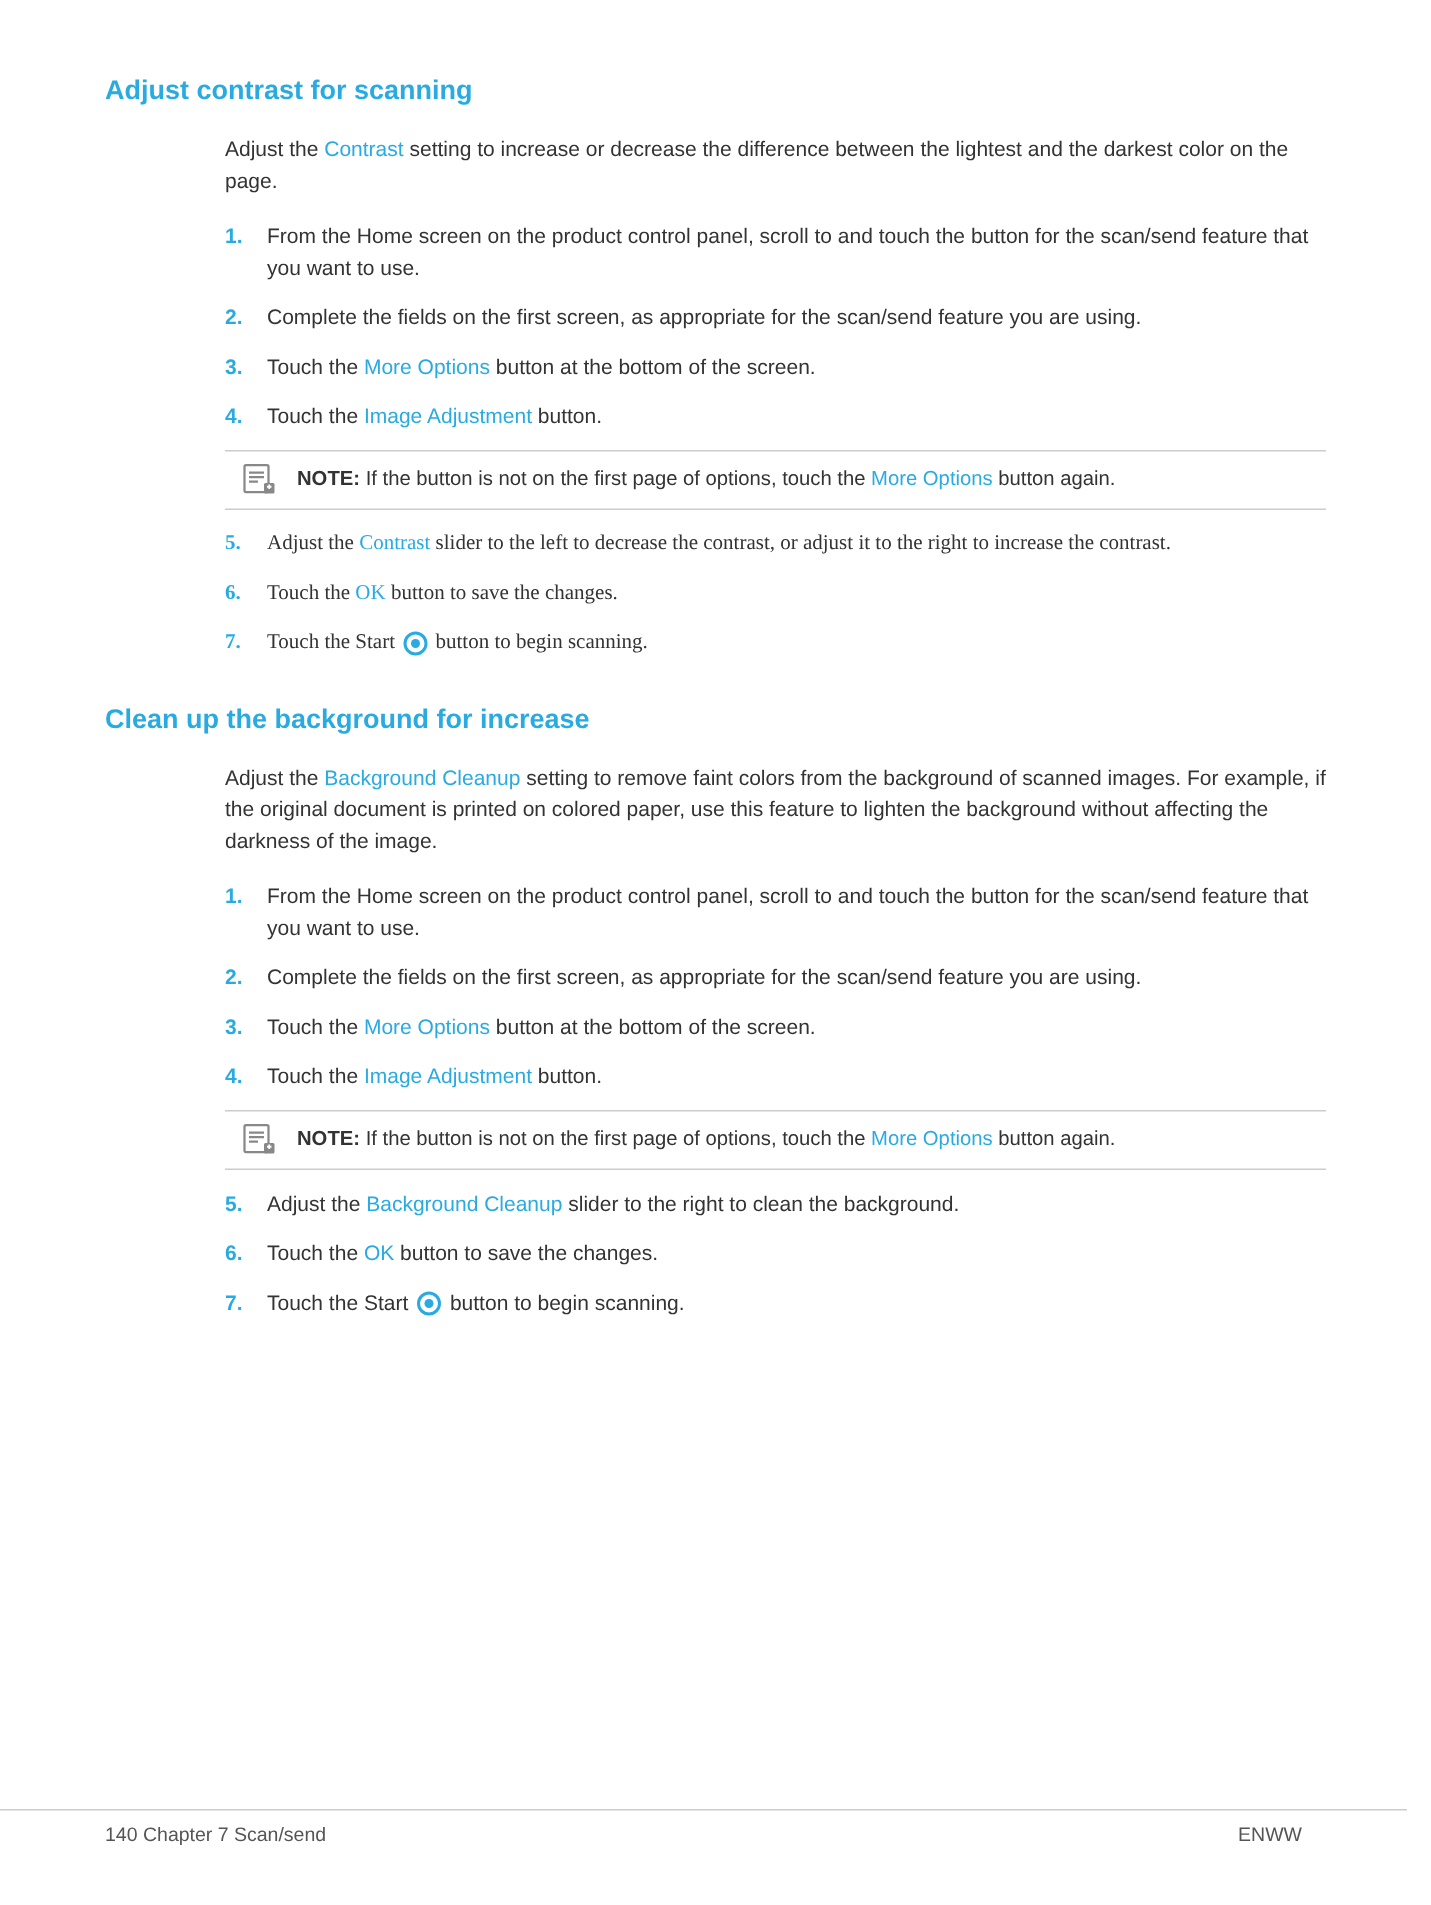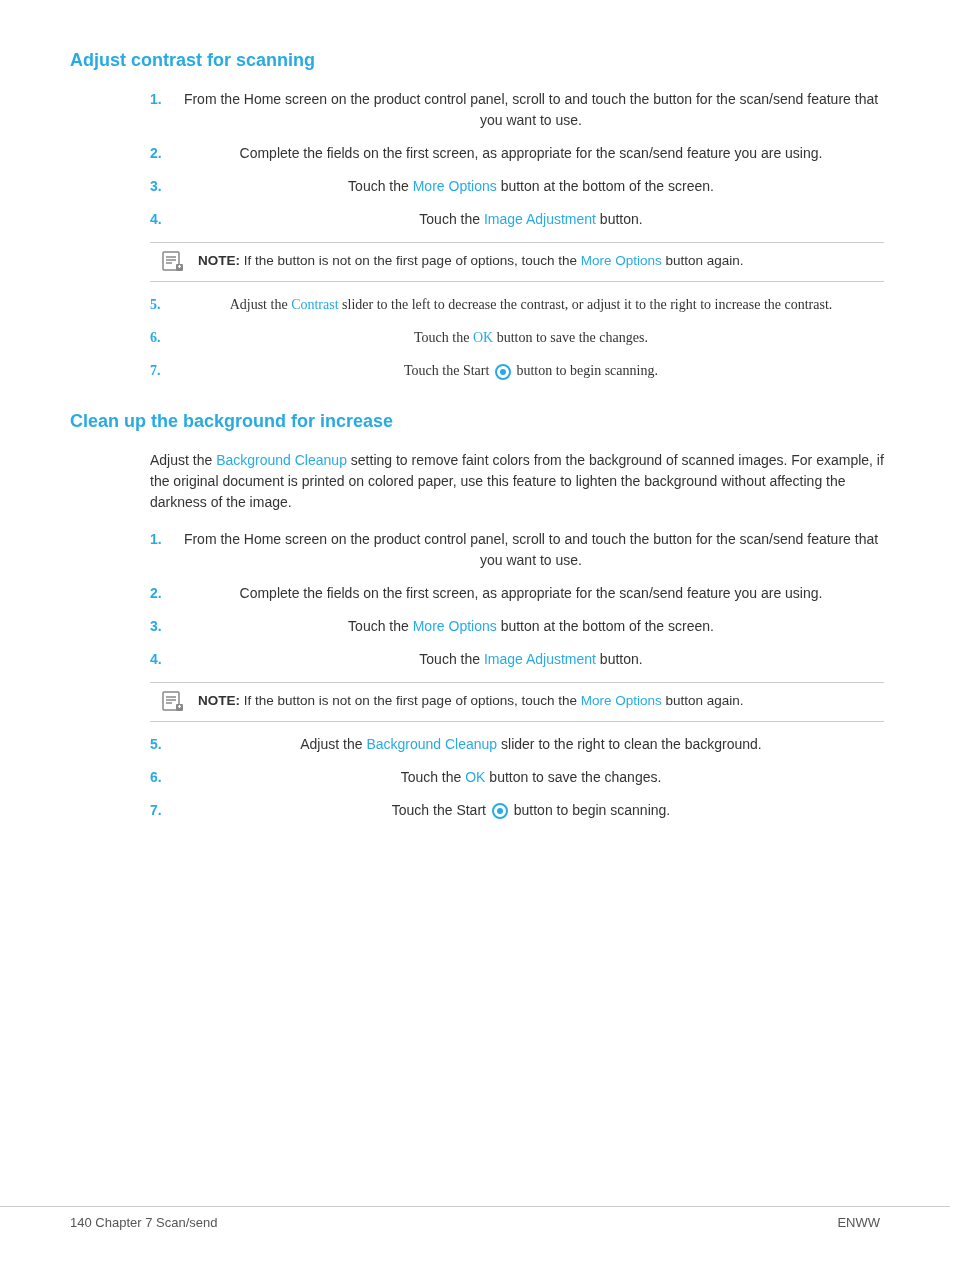--- a/index.html
+++ b/index.html
@@ -45,21 +45,20 @@
     ol li::before {
       content: counter(step-counter) ".";
       color: #29abe2;
       font-weight: bold;
       min-width: 28px;
       font-size: 14px;
       padding-top: 0;
     }
     ol li .step-text {
       flex: 1;
-      text-align: center;
     }
     .note-box {
       margin: 8px 0 12px 80px;
       border-top: 1px solid #ccc;
       border-bottom: 1px solid #ccc;
       padding: 8px 12px;
       display: flex;
       align-items: flex-start;
       gap: 8px;
     }
@@ -98,38 +97,41 @@
       border-radius: 50%;
       background: #29abe2;
     }
     .section {
       margin-bottom: 30px;
     }
     .footer {
       position: absolute;
       bottom: 40px;
       left: 0;
-      right: 4px;
+      right: 16px;
       display: flex;
       justify-content: space-between;
       padding: 0 70px;
       font-size: 13px;
       color: #555;
       border-top: 1px solid #ccc;
       padding-top: 8px;
     }
   </style>
 </head>
 <body>
 
 <div class="page">
 
   <div class="section">
     <h2>Adjust contrast for scanning</h2>
 
+    <p class="intro">
+      Adjust the <a class="link">Contrast</a> setting to increase or decrease the difference between the lightest and the darkest color on the page.
+    </p>
 
     <ol>
       <li>
         <span class="step-text">From the Home screen on the product control panel, scroll to and touch the button for the scan/send feature that you want to use.</span>
       </li>
       <li>
         <span class="step-text">Complete the fields on the first screen, as appropriate for the scan/send feature you are using.</span>
       </li>
       <li>
         <span class="step-text">Touch the <a class="link">More Options</a> button at the bottom of the screen.</span>

